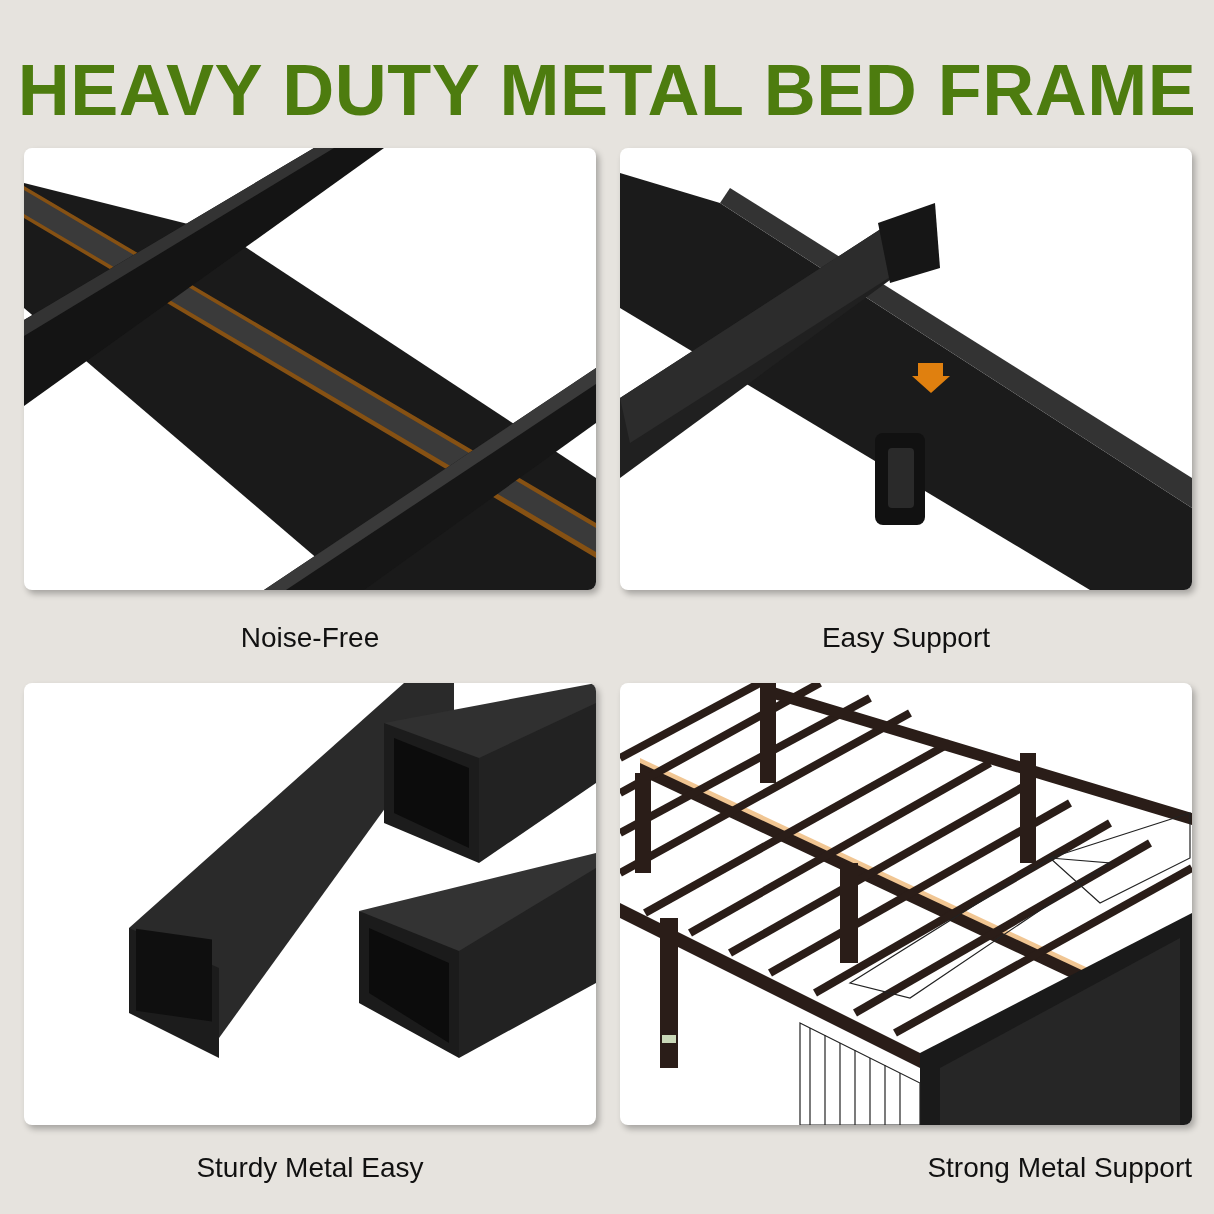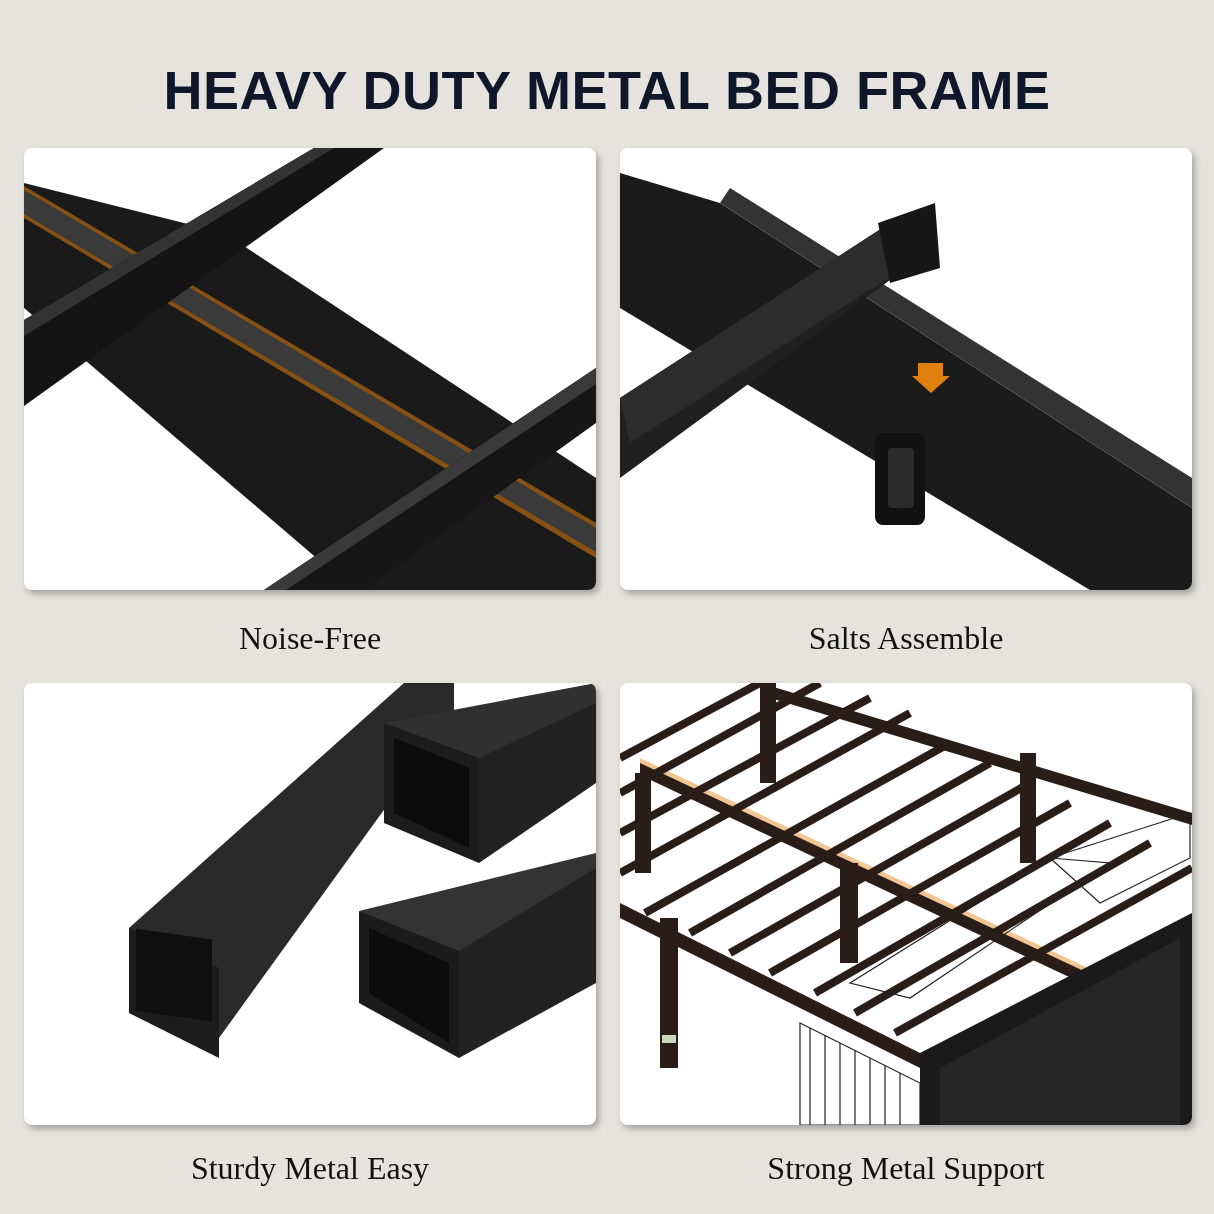--- a/index.html
+++ b/index.html
@@ -4,31 +4,31 @@
 <style>
   html, body { margin:0; padding:0; }
   body {
     width:1214px; height:1214px; position:relative; overflow:hidden;
     background:#e6e3de;
     font-family:"Liberation Sans", sans-serif;
   }
   .title {
     position:absolute; left:0; top:58px; width:1214px; text-align:center;
     font-family:"Liberation Sans", sans-serif; font-weight:bold;
-    font-size:54px; letter-spacing:0.5px; color:#0f172a; line-height:64px;
+    font-size:72px; letter-spacing:0.5px; color:#4d7c0f; line-height:64px;
   }
   .panel {
     position:absolute; width:572px; height:442px; background:#ffffff;
     border-radius:8px; overflow:hidden;
     box-shadow:3px 4px 6px rgba(0,0,0,0.28);
   }
   .panel svg { position:absolute; left:0; top:0; width:572px; height:442px; }
   .caption {
     position:absolute; width:572px; text-align:center;
-    font-family:Liberation Serif, serif; font-size:32px; color:#111;
+    font-family:Liberation Sans, sans-serif; font-size:28px; color:#111;
     line-height:44px;
   }
 </style>
 </head>
 <body>
 
 <div class="title">HEAVY DUTY METAL BED FRAME</div>
 
 <div class="panel" style="left:24px; top:148px;">
   <svg viewBox="0 0 572 442">
@@ -59,21 +59,21 @@
 
     <rect x="255" y="285" width="50" height="92" rx="8" fill="#111"></rect>
     <rect x="268" y="300" width="26" height="60" rx="4" fill="#2a2a2a"></rect>
 
     <g>
       <rect x="298" y="215" width="25" height="16" fill="#e0800f"></rect>
       <polygon points="292,228 330,228 311,245" fill="#e0800f"></polygon>
     </g>
   </svg>
 </div>
-<div class="caption" style="left:620px; top:616px;">Salts Assemble</div>
+<div class="caption" style="left:620px; top:616px;">Easy Support</div>
 
 <div class="panel" style="left:24px; top:683px;">
   <svg viewBox="0 0 572 442">
 
     <polygon points="105,245 380,0 430,0 430,30 195,355 105,300" fill="#2a2a2a"></polygon>
     <polygon points="105,245 195,285 195,375 105,330" fill="#1c1c1c"></polygon>
     <rect x="112" y="255" width="76" height="82" fill="#0f0f0f" transform="skewY(8) translate(0,-25)"></rect>
 
     <polygon points="360,40 572,0 572,60 470,90 360,80" fill="#303030"></polygon>
     <polygon points="360,40 455,75 455,180 360,140" fill="#1c1c1c"></polygon>
@@ -130,13 +130,13 @@
       <line x1="220" y1="360" x2="220" y2="442"></line>
         <line x1="235" y1="367" x2="235" y2="442"></line>
       <line x1="250" y1="375" x2="250" y2="442"></line>
         <line x1="265" y1="382" x2="265" y2="442"></line>
       <line x1="280" y1="390" x2="280" y2="442"></line>
       <polygon points="230,300 430,175 490,180 290,315"></polygon>
       <polygon points="430,175 570,130 570,175 480,220"></polygon>
     </g>
   </svg>
 </div>
-<div class="caption" style="left:620px; top:1146px;">Strong Metal Support</div>
+<div class="caption" style="left:620px; top:1146px;text-align:right;">Strong Metal Support</div>
 
 </body></html>

